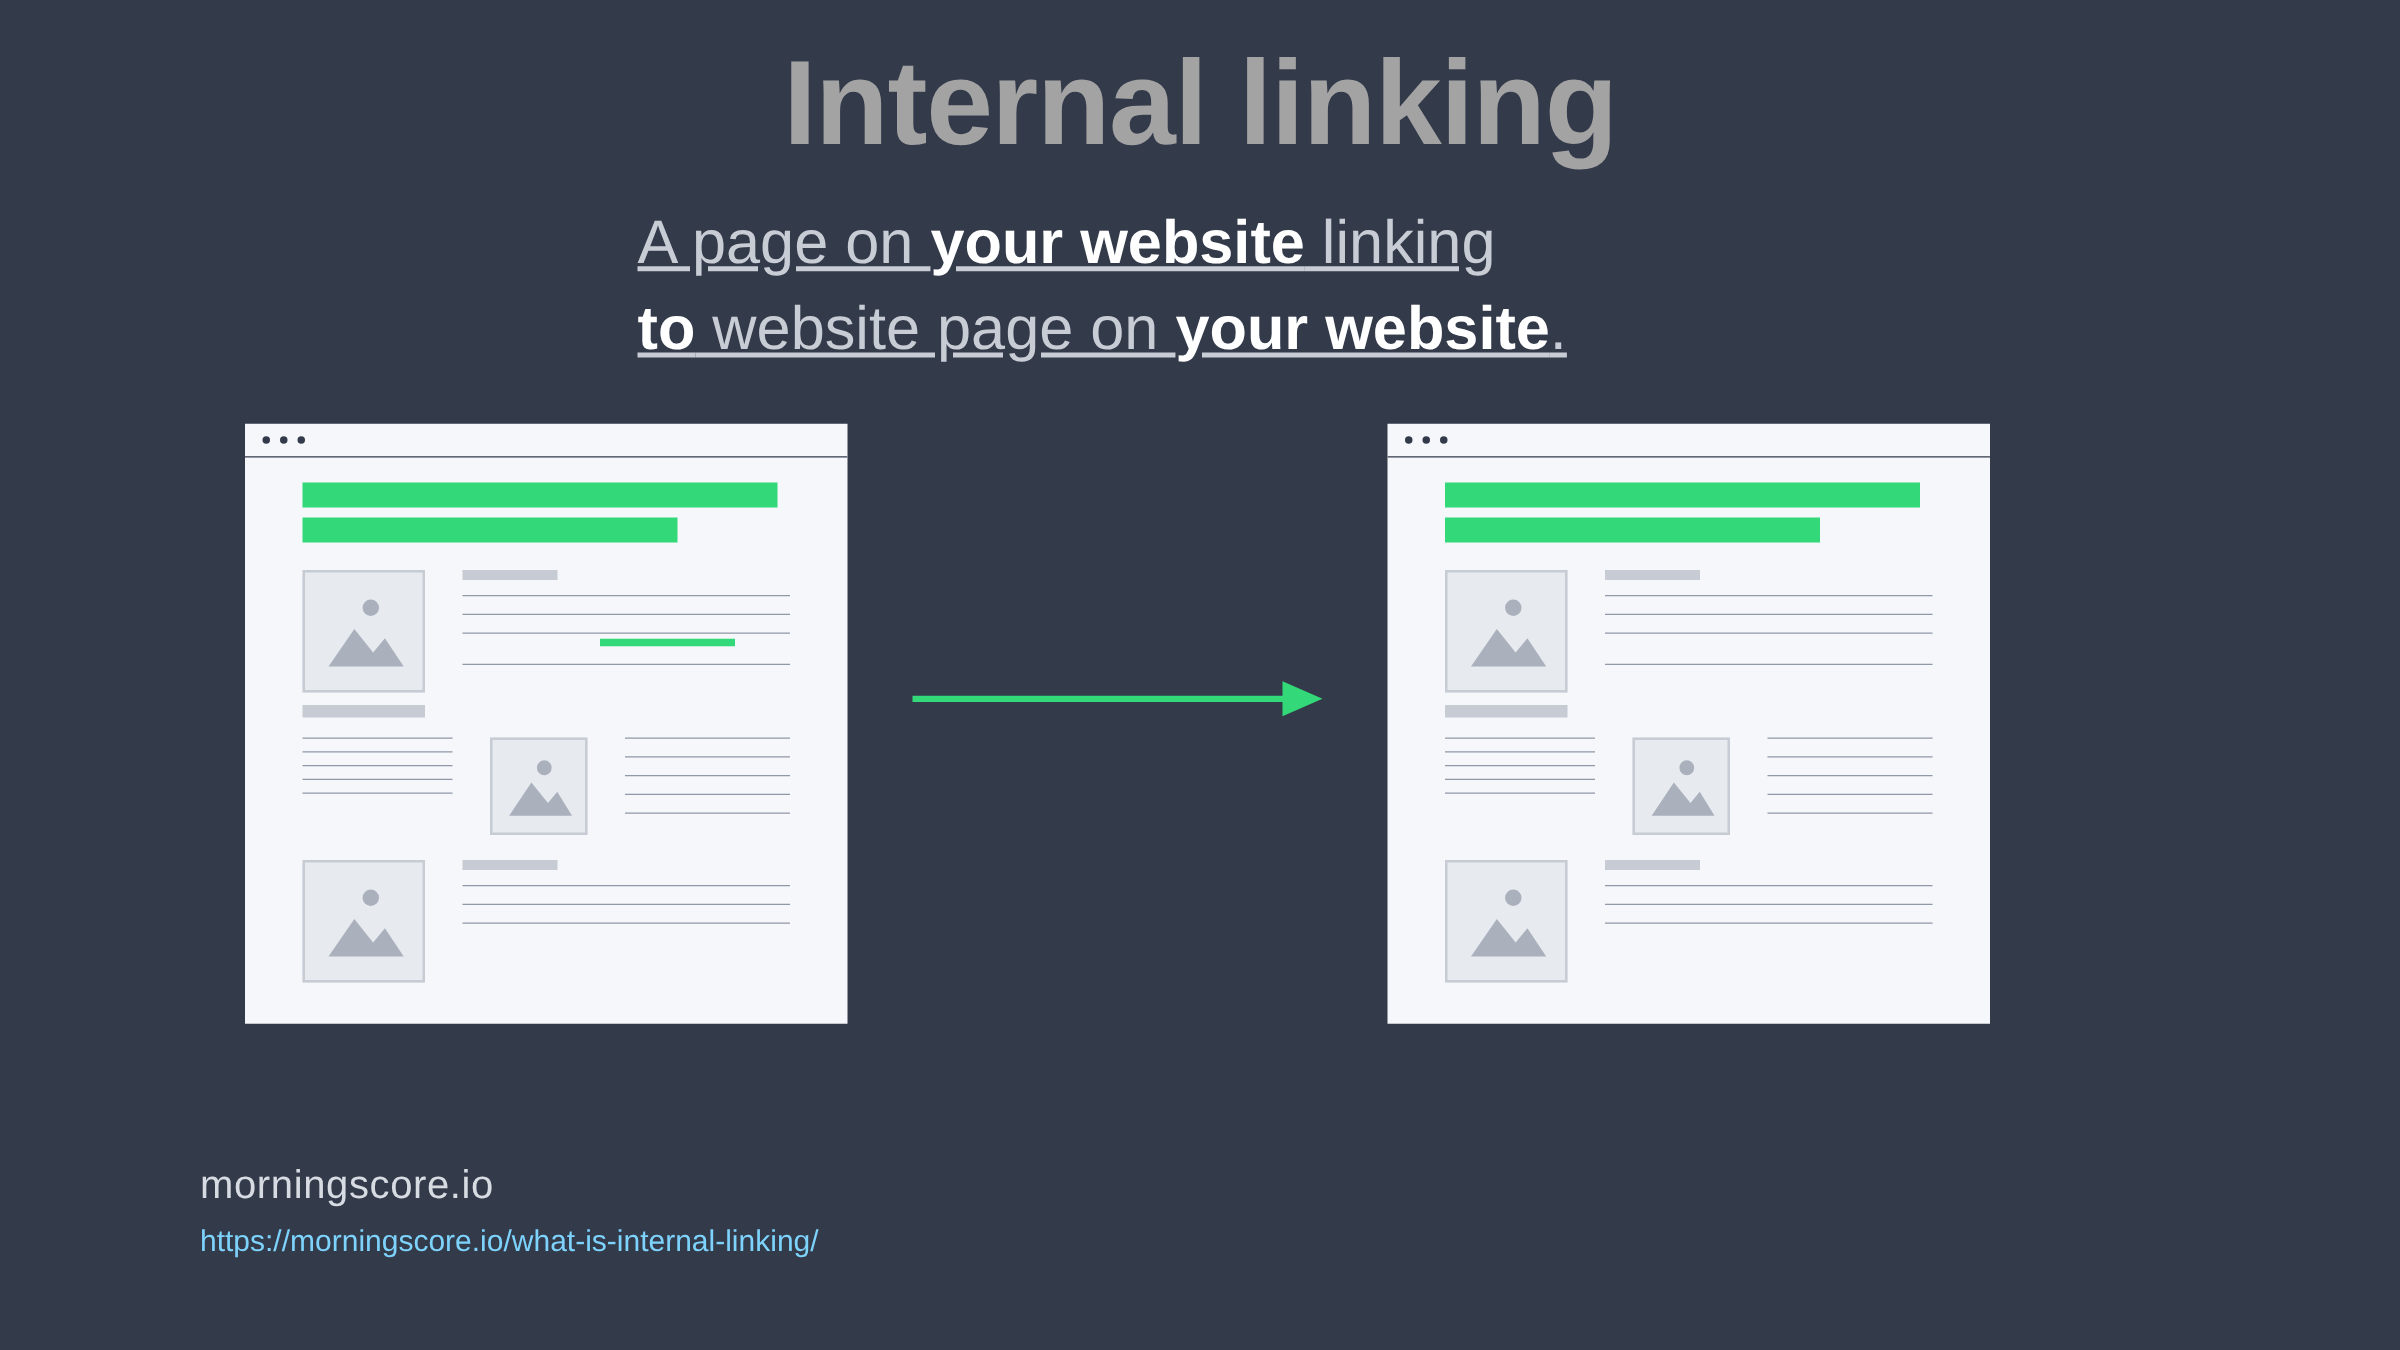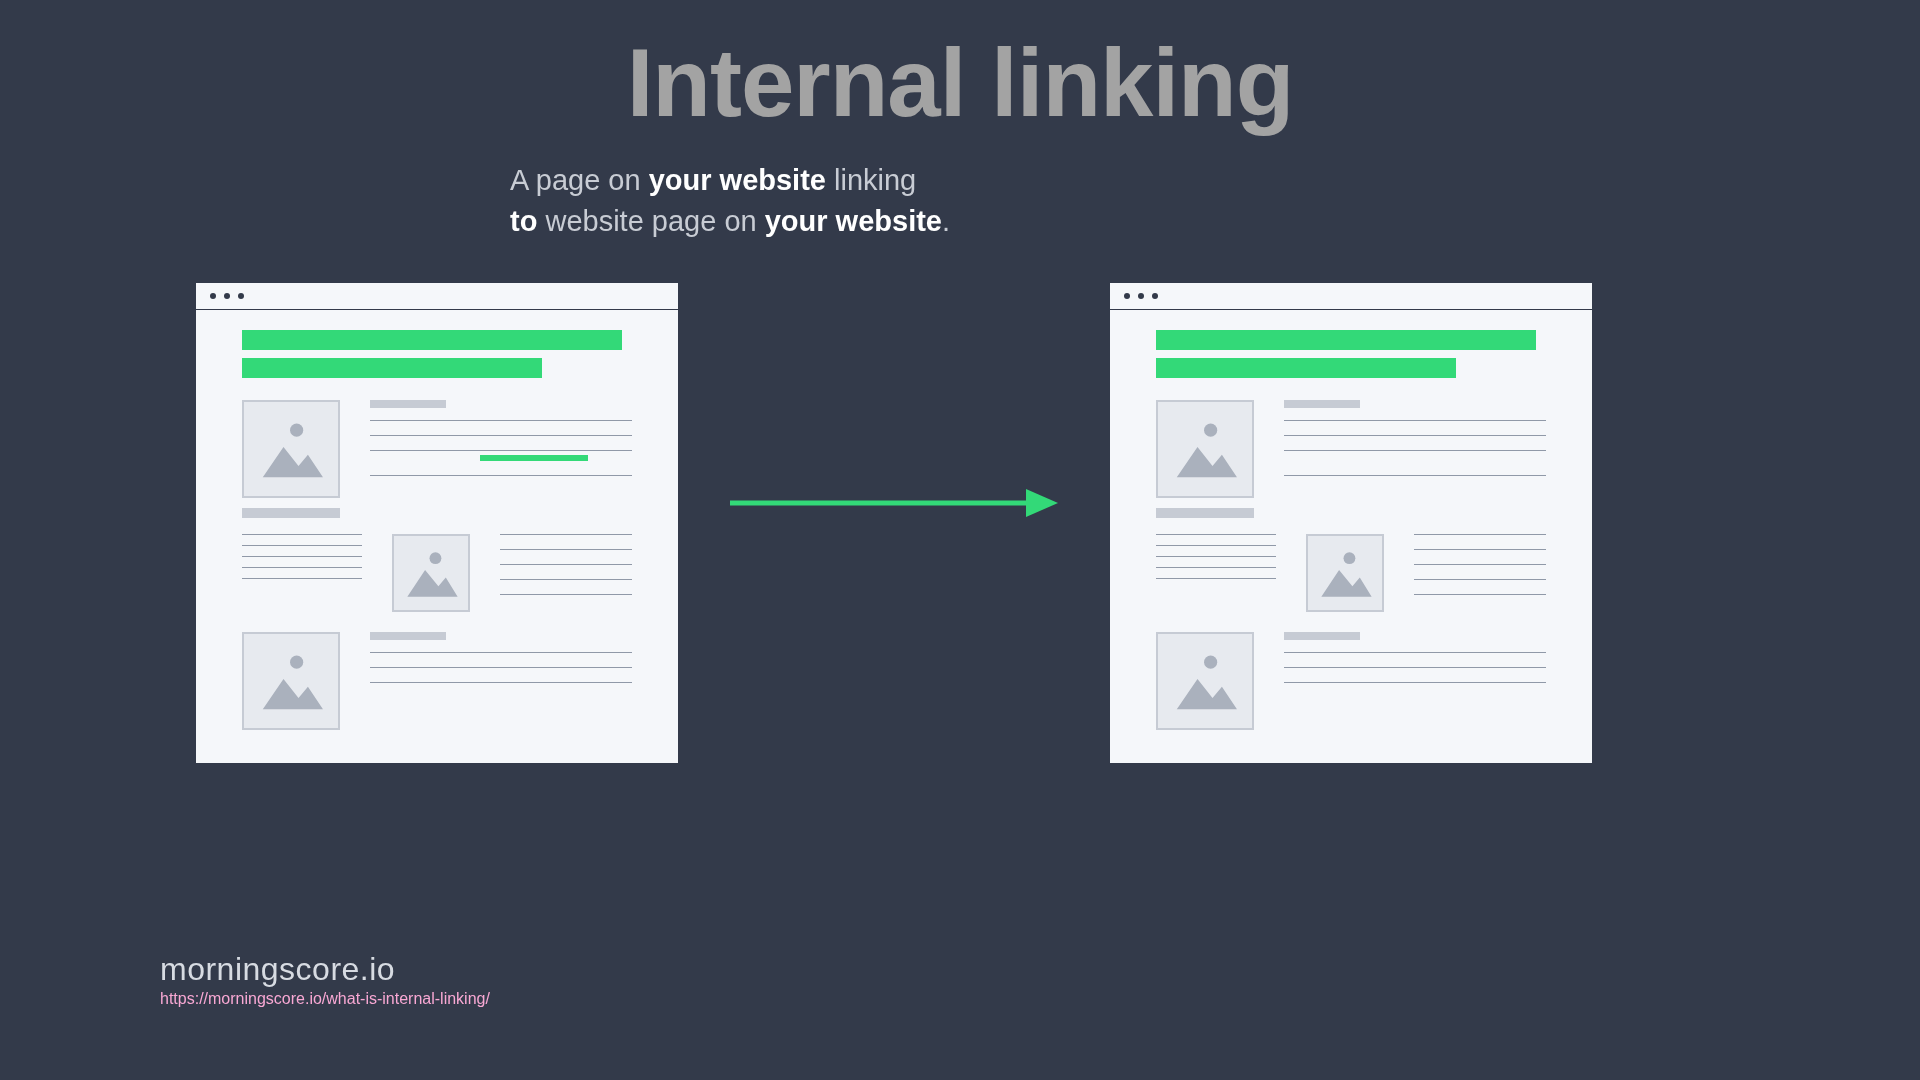--- a/index.html
+++ b/index.html
@@ -14,25 +14,26 @@
   .title {
     text-align: center;
     color: #a3a3a3;
     font-weight: 800;
     font-size: 96px;
     letter-spacing: -1px;
     margin-top: 28px;
   }
   .subtitle {
     color: #c8ccd4;
-    font-size: 29px;
+    font-size: 49px;
     line-height: 1.4;
     margin: 22px auto 0 auto;
     width: 900px;
     font-weight: 400;
+    text-decoration: underline;
   }
   .subtitle b { color: #ffffff; font-weight: 700; }
   .diagram {
     position: relative;
     margin-top: 42px;
     height: 500px;
   }
   .browser {
     position: absolute;
     width: 482px;
@@ -89,21 +90,21 @@
     height: 40px;
   }
 
   .footer {
     position: absolute;
     left: 160px;
     bottom: 72px;
     color: #d7dbe2;
   }
   .brand { font-size: 32px; font-weight: 300; letter-spacing: 0.5px; margin-top: 32px; }
-  .url   { font-size: 16px; margin-top: 2px; color: #f9a8d4; font-weight: 300;}
+  .url   { font-size: 24px; margin-top: 14px; color: #7dd3fc; font-weight: 300;}
 </style>
 </head>
 <body>
 
 <h1 class="title">Internal linking</h1>
 
 <p class="subtitle">
   <span>A page on </span><b>your website</b><span> linking</span><br>
   <b>to</b><span> website page on </span><b>your website</b><span>.</span>
 </p>

